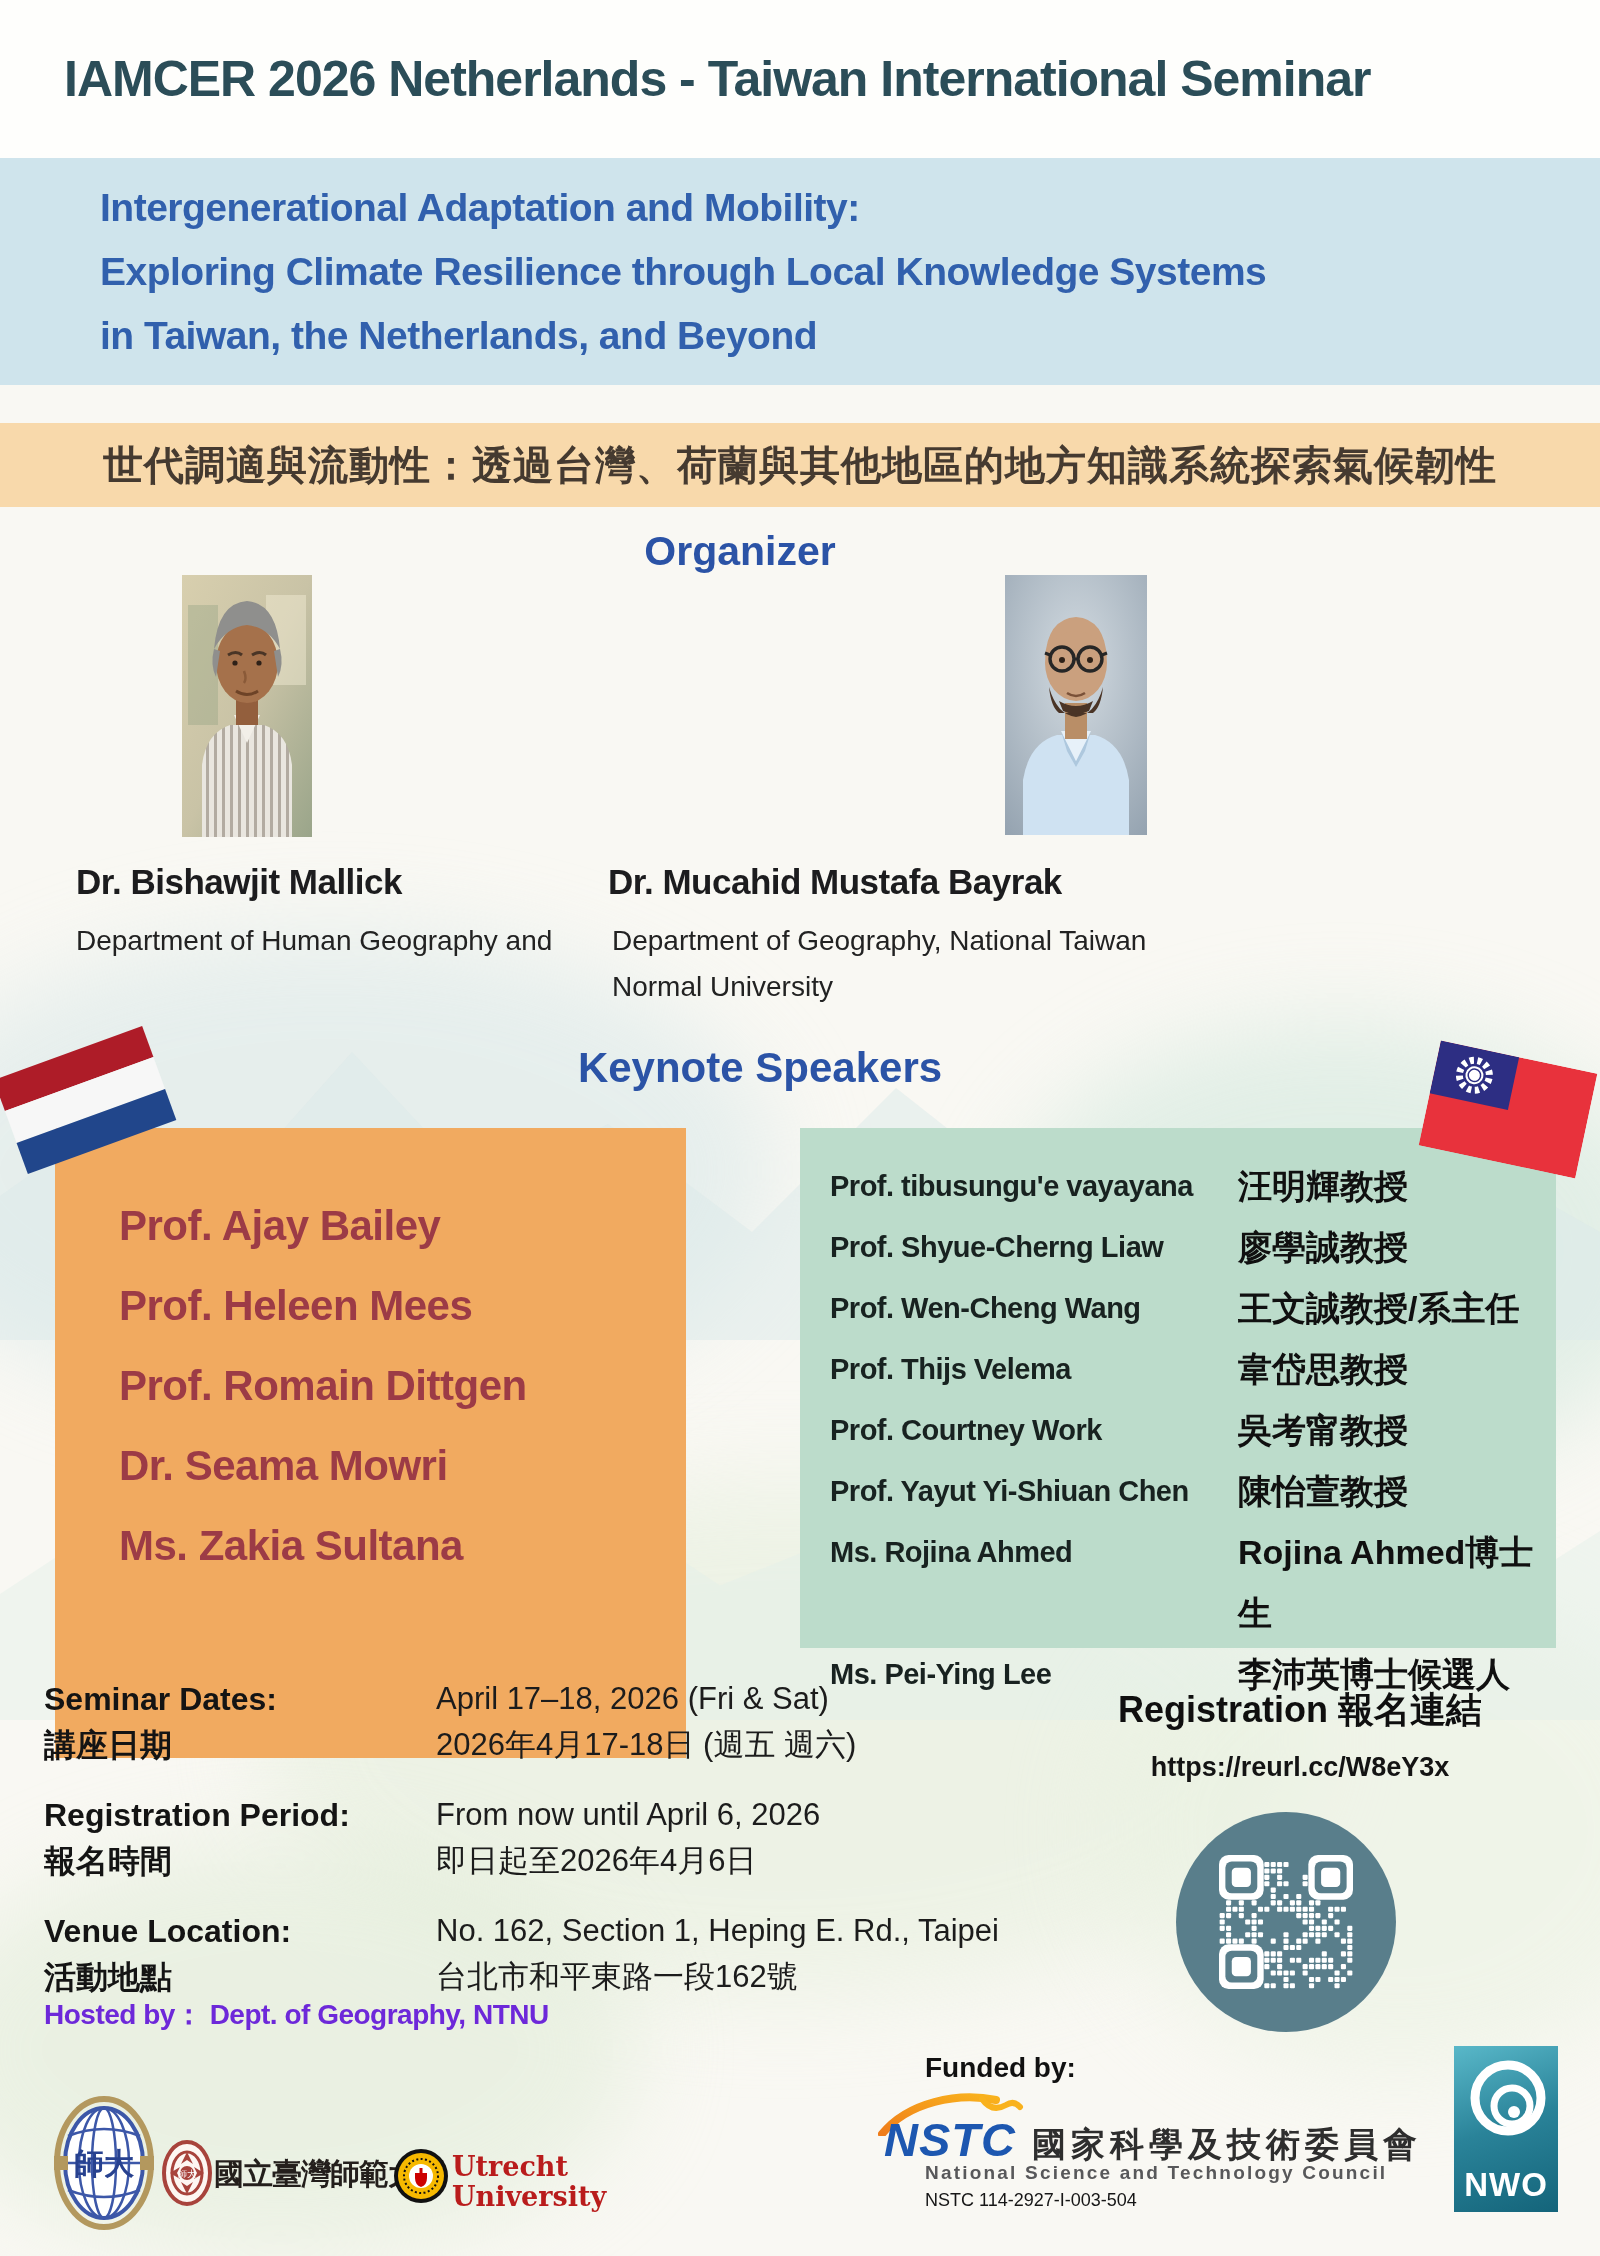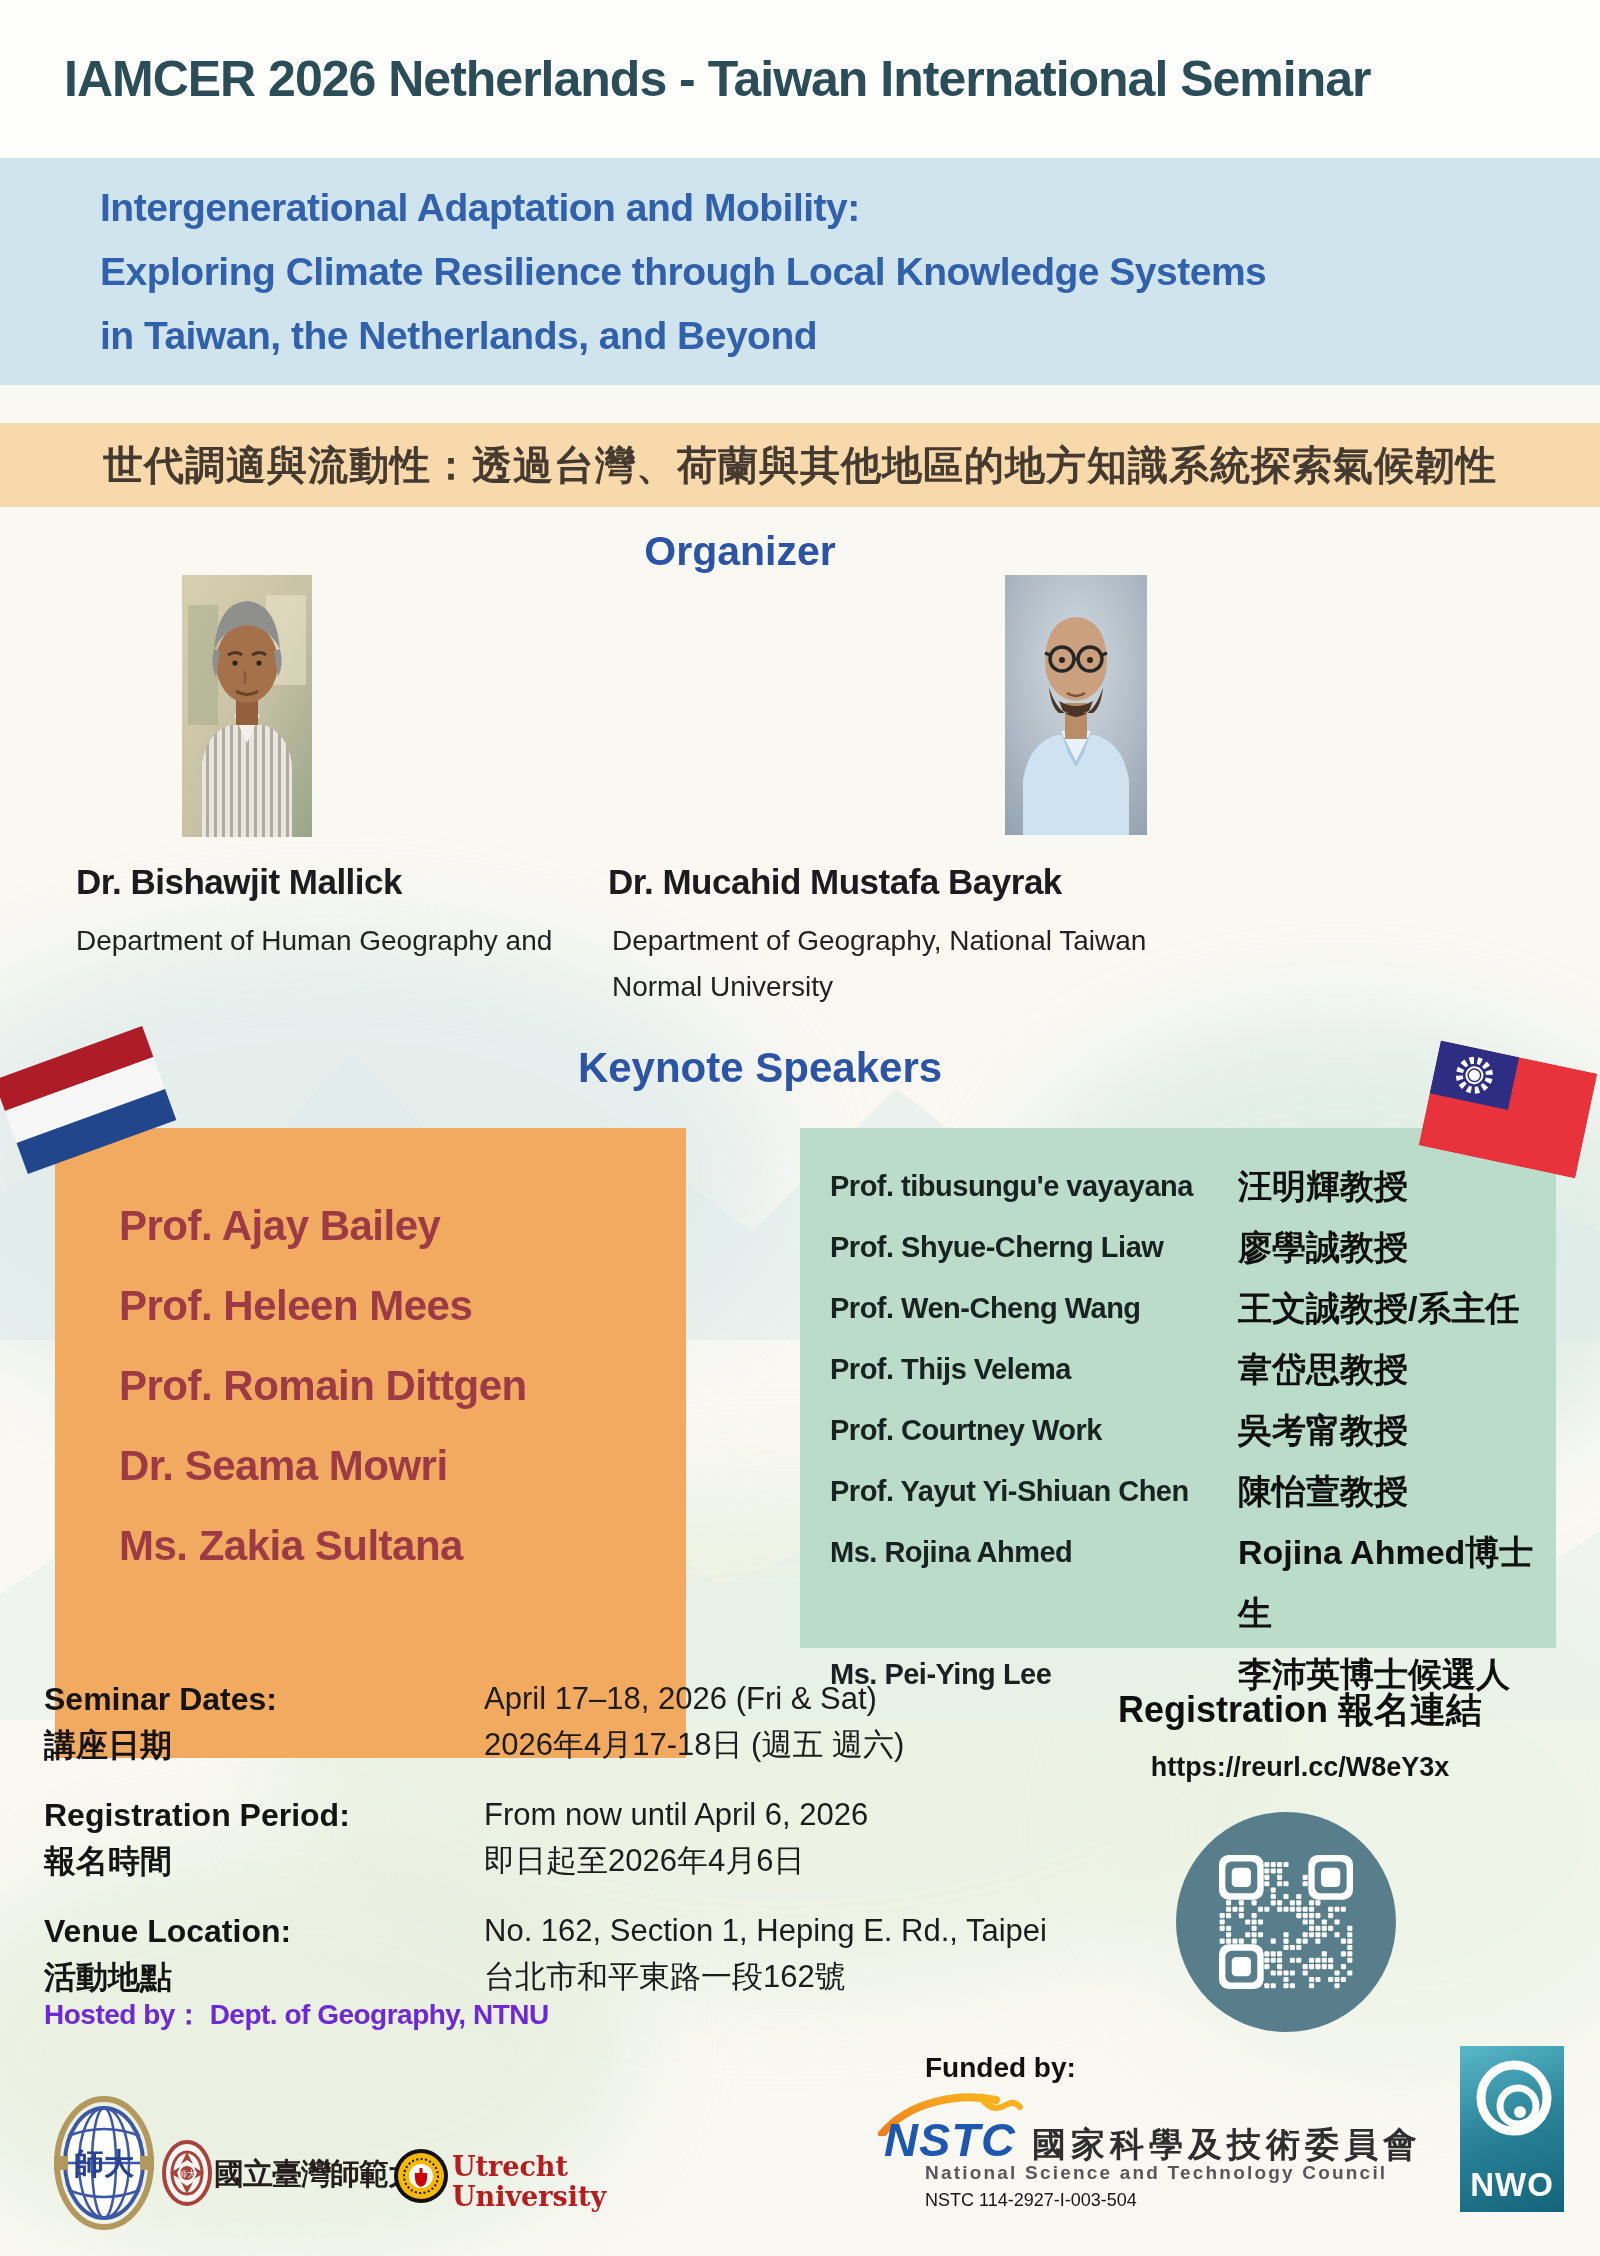--- a/index.html
+++ b/index.html
@@ -30,38 +30,38 @@
   
   .orange-box{left:55px;top:1128px;width:631px;height:630px;background:#f1aa60;}
   .orange-box ul{list-style:none;margin:0;padding:58px 0 0 64px;}
   .orange-box li{font-size:42px;font-weight:800;color:#9c3b46;line-height:80px;letter-spacing:-0.5px;}
   .green-box{left:800px;top:1128px;width:756px;height:520px;background:#bcdccb;}
   .green-grid{display:grid;grid-template-columns:408px 1fr;padding:28px 0 0 30px;}
   .green-grid .en{font-size:29px;font-weight:700;color:#182220;line-height:61px;letter-spacing:-0.5px;}
   .green-grid .zh{font-size:34px;font-weight:700;color:#101010;line-height:61px;}
   
   .details{left:44px;top:1676px;width:1020px;}
-  .dgroup{display:grid;grid-template-columns:392px auto;margin-bottom:24px;gap:48px;}
+  .dgroup{display:grid;grid-template-columns:392px auto;margin-bottom:24px;}
   .dlab{font-size:32px;font-weight:800;color:#141414;line-height:46px;}
   .dval{font-size:31px;font-weight:500;color:#1c1c1c;line-height:46px;}
   
   .reg-head{left:1040px;top:1686px;width:520px;text-align:center;font-size:36px;font-weight:800;color:#0f0f0f;}
   .reg-url{left:1040px;top:1752px;width:520px;text-align:center;font-size:27px;font-weight:700;color:#141414;}
   .qr-circle{left:1176px;top:1812px;width:220px;height:220px;border-radius:50%;background:#597e8b;
              display:flex;align-items:center;justify-content:center;}
   
   .hosted{left:44px;top:1996px;font-size:28px;font-weight:800;color:#6d28d9;letter-spacing:-0.5px;}
   .funded{left:925px;top:2052px;font-size:28px;font-weight:800;color:#111;}
   .ntnu-zh{left:214px;top:2154px;font-size:30px;font-weight:700;color:#241f1c;font-family:"DejaVu Serif",serif;letter-spacing:-1px;}
   .uu-text{left:452px;top:2152px;font-size:27px;font-weight:700;line-height:30px;color:#b91c1c;font-family:"DejaVu Serif",serif;}
   .nstc-word{left:884px;top:2112px;font-size:47px;font-weight:800;font-style:italic;color:#1d57b0;letter-spacing:1px;}
   .nstc-zh{left:1032px;top:2122px;font-size:34px;font-weight:700;color:#2e2e2e;letter-spacing:5px;}
   .nstc-en{left:925px;top:2162px;font-size:19px;font-weight:700;color:#58585a;letter-spacing:2.2px;}
   .grant{left:925px;top:2190px;font-size:18px;font-weight:500;color:#161616;}
-  .nwo-box{left:1454px;top:2046px;width:104px;height:166px;background:linear-gradient(160deg,#59b8c9 0%,#2a8399 48%,#14647a 100%);margin-left:6px;}
+  .nwo-box{left:1454px;top:2046px;width:104px;height:166px;background:linear-gradient(160deg,#59b8c9 0%,#2a8399 48%,#14647a 100%);}
   .nwo-label{position:absolute;left:0;bottom:8px;width:100%;text-align:center;font-size:33px;font-weight:800;color:#fff;letter-spacing:1px;}
 </style>
 </head>
 <body>
 
 <div class="poster">
 
   <div class="wash" style="left:-120px;top:930px;width:900px;height:480px;background:#d7e7e8;opacity:.55;"></div>
   <div class="wash" style="left:1000px;top:1020px;width:680px;height:460px;background:#cfe7dc;opacity:.55;"></div>
   <div class="wash" style="left:260px;top:1480px;width:1050px;height:520px;background:#e6efdd;opacity:.6;"></div>

